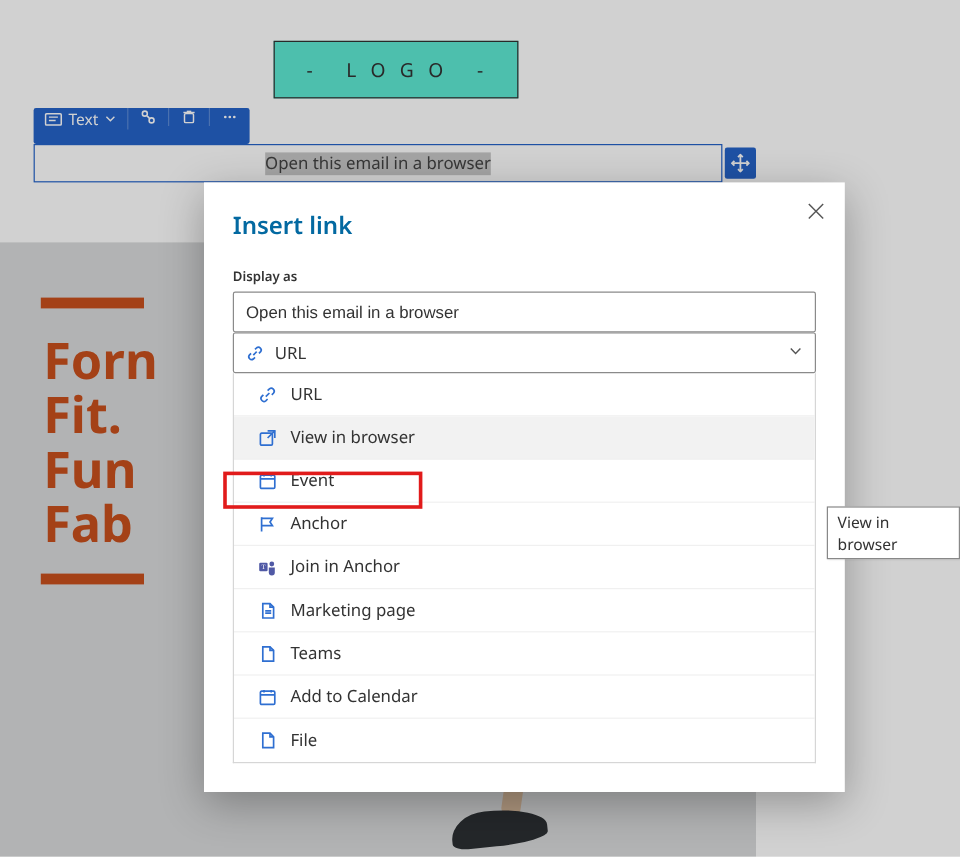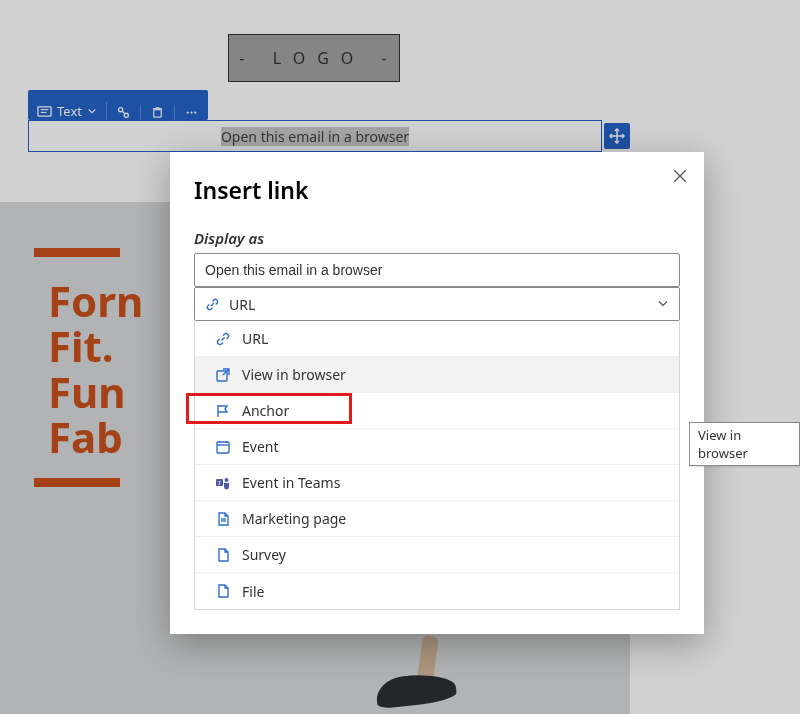--- a/index.html
+++ b/index.html
@@ -16,41 +16,41 @@
   .page-bg {
     position: absolute;
     inset: 0;
     background: #ffffff;
   }
 
   .logo-box {
     position: absolute;
     top: 34px;
     left: 228px;
-    width: 172px;
+    width: 204px;
     height: 48px;
     border: 1px solid #333;
     display: flex;
     align-items: center;
     justify-content: center;
     font-size: 16px;
     letter-spacing: 12px;
     color: #333;
-    background: #a3a3a3;
+    background: #5eead4;
     padding-left: 10px;
   }
 
   .toolbar {
     position: absolute;
     top: 90px;
     left: 28px;
     height: 30px;
     background: #2563c9;
     display: flex;
-    align-items: flex-end;
+    align-items: flex-start;
     color: #fff;
     border-radius: 2px;
   }
   .toolbar .btn {
     display: flex;
     align-items: center;
     padding: 0 9px;
     gap: 5px;
     font-size: 13px;
     border-right: 1px solid rgba(255,255,255,0.25);
@@ -108,21 +108,21 @@
   .accent-bottom {
     position: absolute;
     left: 34px;
     top: 478px;
     width: 86px;
     height: 9px;
     background: #c8501d;
   }
   .big-text {
     position: absolute;
-    left: 48px;
+    left: 36px;
     top: 278px;
     color: #c8501d;
     font-weight: 700;
     font-size: 42px;
     line-height: 1.08;
   }
 
   .shoe {
     position: absolute;
     left: 376px;
@@ -166,32 +166,31 @@
     top: 14px;
     right: 14px;
     width: 20px;
     height: 20px;
     display: flex;
     align-items: center;
     justify-content: center;
   }
   .dialog .close svg { width: 14px; height: 14px; stroke: #555; stroke-width: 1.2; fill: none; }
   .dialog-title {
-    font-size: 23px;
+    font-size: 20px;
     font-weight: 600;
-    color: #000000;
+    color: #0369a1;
     margin-bottom: 22px;
   }
   .field-label {
-    font-size: 15px;
+    font-size: 11px;
     color: #333;
     margin-bottom: 5px;
     margin-top: 14px;
     font-weight: 600;
-    font-style: italic;
   }
   .text-input {
     width: 100%;
     height: 34px;
     border: 1px solid #8a8a8a;
     border-radius: 2px;
     padding: 0 10px;
     font-size: 14px;
     color: #333;
     background: #fff;
@@ -369,58 +368,71 @@
     <div class="option hovered">
       <svg viewBox="0 0 16 16">
           <rect x="2" y="4" width="10" height="10" rx="1"></rect>
           <polyline points="8,2 14,2 14,8"></polyline>
           <line x1="14" y1="2" x2="8" y2="8"></line>
         </svg>
       <span>View in browser</span>
     </div>
     <div class="option">
       <svg viewBox="0 0 16 16">
-          <line x1="3" y1="2" x2="3" y2="14"></line>
-          <path d="M3 3 L12 3 L10 6 L12 9 L3 9"></path>
-        </svg>
-      <span>Anchor</span>
-    </div>
-    <div class="option">
-      <svg viewBox="0 0 16 16">
           <rect x="2" y="3" width="12" height="11" rx="1"></rect>
           <line x1="2" y1="6" x2="14" y2="6"></line>
           <line x1="5" y1="2" x2="5" y2="4"></line>
           <line x1="11" y1="2" x2="11" y2="4"></line>
         </svg>
       <span>Event</span>
+    </div>
+    <div class="option">
+      <svg viewBox="0 0 16 16">
+          <line x1="3" y1="2" x2="3" y2="14"></line>
+          <path d="M3 3 L12 3 L10 6 L12 9 L3 9"></path>
+        </svg>
+      <span>Anchor</span>
     </div>
     <div class="option teams">
       <svg viewBox="0 0 16 16" style="stroke:none">
           <rect x="1" y="4" width="7" height="7" rx="1" fill="#5059a5"></rect>
           <text x="4.5" y="9.5" font-size="5.5" fill="#fff" text-anchor="middle" font-family="Segoe UI">T</text>
           <circle cx="11.5" cy="5" r="2" fill="#5059a5"></circle>
           <path d="M9 8 h5 v4 a2.5 2.5 0 0 1 -5 0 z" fill="#5059a5"></path>
         </svg>
-      <span>Event in Teams</span>
+      <span>Join in Anchor</span>
     </div>
     <div class="option">
       <svg viewBox="0 0 16 16">
           <path d="M4 2 h6 l3 3 v9 h-9 z"></path>
           <polyline points="10,2 10,5 13,5"></polyline>
           <line x1="6" y1="8" x2="11" y2="8"></line>
           <line x1="6" y1="10" x2="11" y2="10"></line>
         </svg>
       <span>Marketing page</span>
     </div>
     <div class="option">
       <svg viewBox="0 0 16 16">
           <path d="M4 2 h6 l3 3 v9 h-9 z"></path>
           <polyline points="10,2 10,5 13,5"></polyline>
         </svg>
-      <span>Survey</span>
+      <span>Teams</span>
+    </div>
+    <div class="option">
+      <svg viewBox="0 0 16 16">
+          <rect x="2" y="3" width="12" height="11" rx="1"></rect>
+          <line x1="2" y1="6" x2="14" y2="6"></line>
+          <line x1="5" y1="2" x2="5" y2="4"></line>
+          <line x1="11" y1="2" x2="11" y2="4"></line>
+          <line x1="6" y1="9" x2="6" y2="9"></line>
+          <line x1="10" y1="9" x2="10" y2="9"></line>
+          <line x1="6" y1="12" x2="6" y2="12"></line>
+          <line x1="10" y1="12" x2="10" y2="12"></line>
+        </svg>
+      <span>Add to Calendar</span>
     </div>
     <div class="option">
       <svg viewBox="0 0 16 16">
           <path d="M4 2 h6 l3 3 v9 h-9 z"></path>
           <polyline points="10,2 10,5 13,5"></polyline>
         </svg>
       <span>File</span>
     </div>
   </div>
 </div>

